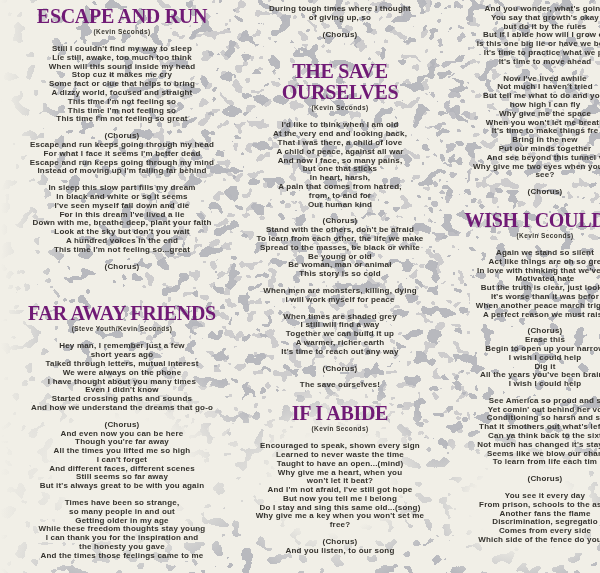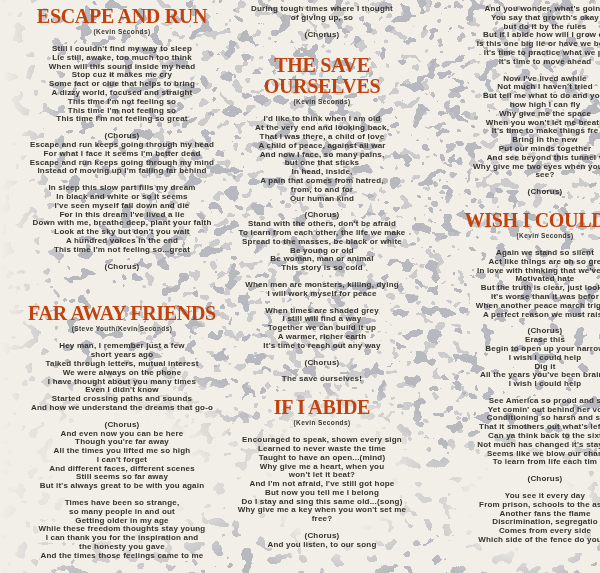--- a/index.html
+++ b/index.html
@@ -20,38 +20,38 @@
   #fade-right-bottom{left:412px;top:420px;width:220px;height:170px;
     background:radial-gradient(ellipse closest-side,rgba(241,239,231,1) 45%,rgba(241,239,231,0) 100%);}
 
   .col{
     position:absolute;z-index:2;text-align:center;
     color:#35332e;
     font-size:8px;line-height:8.8px;font-weight:700;
     letter-spacing:.2px;
   }
   #col-left{left:10px;top:6px;width:224px;}
-  #col-middle{left:212px;top:5px;width:220px;}
+  #col-middle{left:230px;top:5px;width:220px;}
   #col-right{left:365px;top:5px;width:360px;}
 
   .stanza{margin:0 0 8px;}
   .line{white-space:nowrap;}
 
   .song-title{
     font-family:"Liberation Serif",serif;
     font-size:20px;line-height:21px;font-weight:700;
-    color:#c2410c;letter-spacing:-.3px;margin:0;
+    color:#701a75;letter-spacing:-.3px;margin:0;
   }
   .narrow-title{max-width:132px;margin-left:auto;margin-right:auto;}
   .credit{
     font-size:6.5px;line-height:8px;letter-spacing:.4px;
     color:#3a3832;margin:1px 0 9px;
   }
   .song-gap-1{margin-top:32px;}
-  .song-gap-2{margin-top:16px;}
+  .song-gap-2{margin-top:22px;}
   .song-gap-3{margin-top:13px;}
 </style>
 </head>
 <body>
 
 <div id="sheet">
 
   <svg class="texture" width="600" height="573" xmlns="http://www.w3.org/2000/svg">
     <defs>
       <filter id="spk1" x="0" y="0" width="100%" height="100%">
@@ -172,21 +172,21 @@
       <h2 class="song-title narrow-title">THE SAVE OURSELVES</h2>
       <div class="credit">(Kevin Seconds)</div>
       <div class="stanzas">
           <div class="stanza">
             <div class="line">I'd like to think when I am old</div>
             <div class="line">At the very end and looking back,</div>
             <div class="line">That I was there, a child of love</div>
             <div class="line">A child of peace, against all war</div>
             <div class="line">And now I face, so many pains,</div>
             <div class="line">but one that sticks</div>
-            <div class="line">In head, inside,</div>
+            <div class="line">In heart, harsh,</div>
             <div class="line">A pain that comes from hatred,</div>
             <div class="line">from, to and for</div>
             <div class="line">Our human kind</div>
           </div>
           <div class="stanza">
             <div class="line">(Chorus)</div>
             <div class="line">Stand with the others, don't be afraid</div>
             <div class="line">To learn from each other, the life we make</div>
             <div class="line">Spread to the masses, be black or white</div>
             <div class="line">Be young or old</div>

